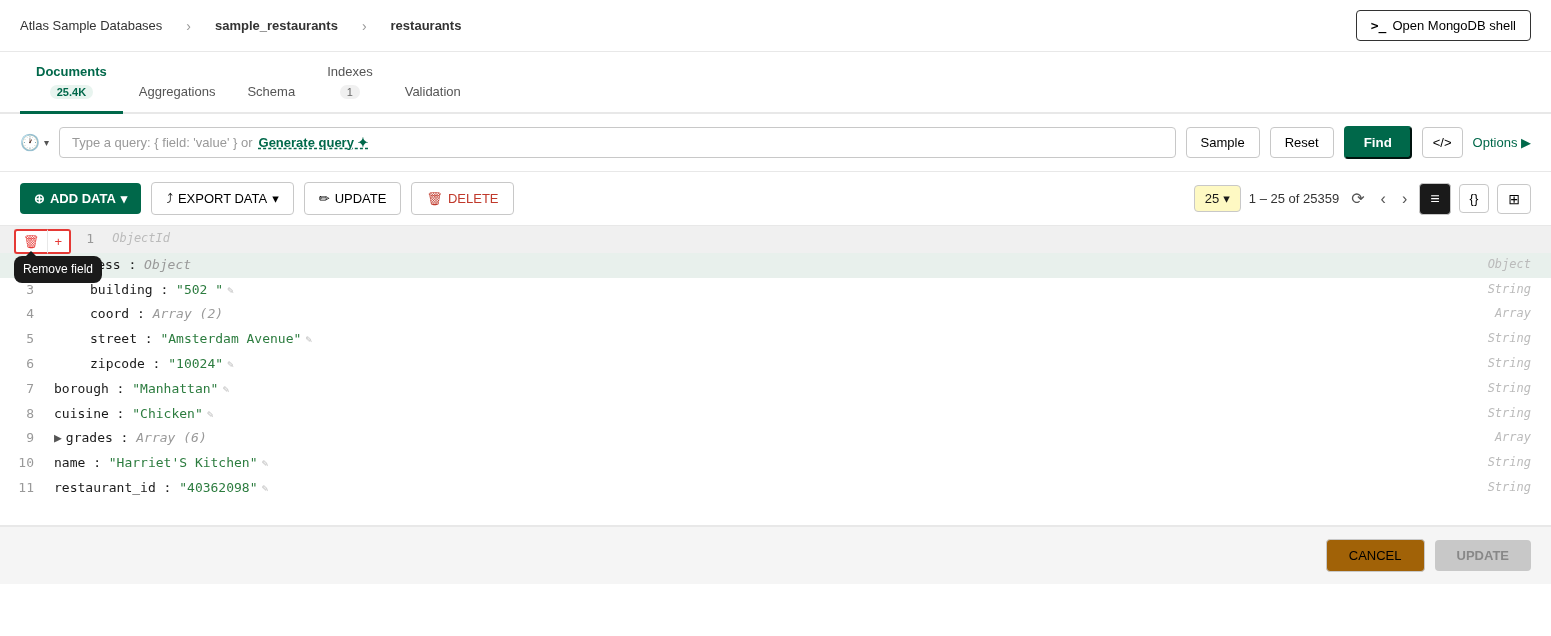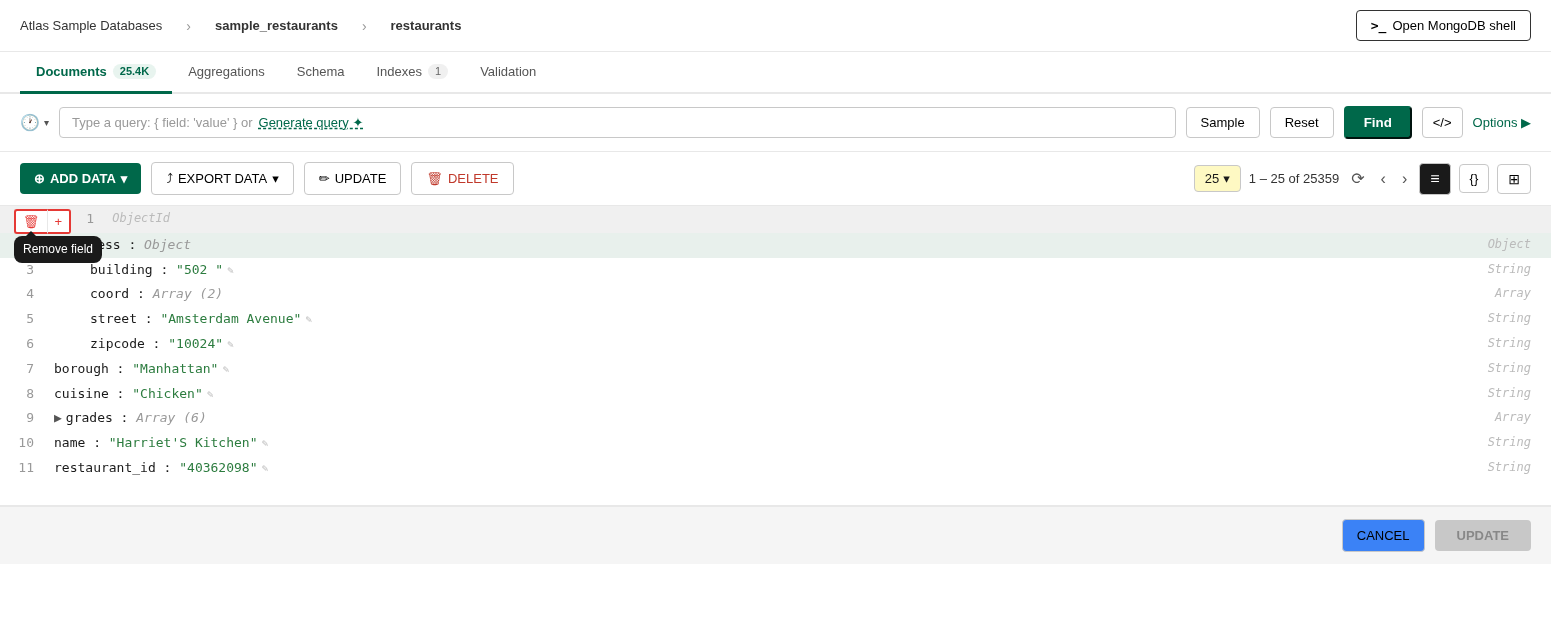--- a/index.html
+++ b/index.html
@@ -5,30 +5,30 @@
     * { box-sizing: border-box; margin: 0; padding: 0; }
     body { font-family: -apple-system, BlinkMacSystemFont, 'Segoe UI', sans-serif; background: #fff; font-size: 13px; color: #1a1a1a; }
 
     
     .breadcrumb { display: flex; align-items: center; padding: 10px 20px; gap: 24px; font-size: 13px; color: #333; border-bottom: 1px solid #e8e8e8; }
     .breadcrumb-sep { color: #999; font-size: 14px; }
     .open-mongo-btn { margin-left: auto; border: 1.5px solid #333; background: #fff; padding: 7px 14px; border-radius: 4px; cursor: pointer; font-size: 13px; display: flex; align-items: center; gap: 6px; font-weight: 500; }
 
     
     .tabs { display: flex; align-items: flex-end; padding: 0 20px; border-bottom: 2px solid #e8e8e8; gap: 0; }
-    .tab { padding: 12px 16px; cursor: pointer; font-size: 13px; color: #555; border-bottom: 3px solid transparent; margin-bottom: -2px; display: flex; gap: 6px; font-weight: 500; }
+    .tab { padding: 12px 16px; cursor: pointer; font-size: 13px; color: #555; border-bottom: 3px solid transparent; margin-bottom: -2px; display: flex; align-items: center; gap: 6px; font-weight: 500; flex-direction: column; }
     .tab.active { color: #00684a; border-bottom: 3px solid #00684a; font-weight: 600; }
     .tab-badge { background: #e8f4ef; color: #00684a; border-radius: 10px; padding: 1px 7px; font-size: 11px; font-weight: 600; }
     .tab-badge-gray { background: #f0f0f0; color: #666; border-radius: 10px; padding: 1px 7px; font-size: 11px; }
 
     
     .query-bar { display: flex; align-items: center; padding: 12px 20px; gap: 10px; border-bottom: 1px solid #e8e8e8; background: #fff; }
     .query-icon { color: #555; font-size: 15px; display: flex; align-items: center; gap: 4px; cursor: pointer; }
     .query-input { flex: 1; border: 1.5px solid #c8c8c8; border-radius: 4px; padding: 7px 12px; font-size: 13px; color: #999; background: #fff; outline: none; text-align: center; }
-    .query-input span.generate { color: #00684a; font-weight: 400; cursor: pointer; text-decoration: underline; text-decoration-style: dashed; }
+    .query-input span.generate { color: #00684a; font-weight: 700; cursor: pointer; text-decoration: underline; text-decoration-style: dashed; }
     .btn { border: 1.5px solid #c8c8c8; background: #fff; padding: 7px 14px; border-radius: 4px; cursor: pointer; font-size: 13px; font-weight: 500; }
     .btn-find { background: #00684a; color: #fff; border-color: #00684a; padding: 7px 18px; border-radius: 4px; font-weight: 600; }
     .btn-code { border: 1.5px solid #c8c8c8; background: #fff; padding: 7px 10px; border-radius: 4px; cursor: pointer; font-size: 13px; }
     .btn-options { color: #00684a; background: none; border: none; cursor: pointer; font-size: 13px; font-weight: 500; display: flex; align-items: center; gap: 2px; }
 
     
     .toolbar { display: flex; align-items: center; padding: 10px 20px; gap: 10px; background: #fff; border-bottom: 1px solid #e8e8e8; }
     .btn-add { background: #00684a; color: #fff; border: none; padding: 8px 14px; border-radius: 4px; cursor: pointer; font-size: 13px; font-weight: 600; display: flex; align-items: center; gap: 5px; }
     .btn-export { border: 1.5px solid #c8c8c8; background: #fff; padding: 8px 14px; border-radius: 4px; cursor: pointer; font-size: 13px; font-weight: 500; display: flex; align-items: center; gap: 5px; }
     .btn-update-sm { border: 1.5px solid #c8c8c8; background: #fff; padding: 8px 14px; border-radius: 4px; cursor: pointer; font-size: 13px; font-weight: 500; display: flex; align-items: center; gap: 5px; }
@@ -53,21 +53,21 @@
 
     
     .row-1-wrapper { position: relative; }
     .ctrl-delete { background: #fff; border: 2px solid #e53935; border-right: 1px solid #e8e8e8; padding: 3px 7px; cursor: pointer; font-size: 13px; color: #e53935; border-radius: 3px 0 0 3px; display: flex; align-items: center; }
     .ctrl-add { background: #fff; border: 2px solid #e53935; border-left: none; padding: 3px 7px; cursor: pointer; font-size: 13px; color: #e53935; border-radius: 0 3px 3px 0; display: flex; align-items: center; }
     .remove-tooltip { position: absolute; top: 28px; left: 22px; background: #1a1a1a; color: #fff; font-size: 12px; padding: 4px 9px; border-radius: 8px; white-space: nowrap; z-index: 20; font-family: sans-serif; }
     .remove-tooltip::before { content: ''; position: absolute; top: -5px; left: 12px; border-left: 5px solid transparent; border-right: 5px solid transparent; border-bottom: 5px solid #1a1a1a; }
 
     
     .footer { display: flex; justify-content: flex-end; align-items: center; gap: 10px; padding: 12px 20px; background: #f5f5f5; border-top: 1px solid #e8e8e8; }
-    .btn-cancel { border: 1.5px solid #c8c8c8; background: #3b82f6; padding: 8px 14px; border-radius: 4px; cursor: pointer; font-size: 13px; font-weight: 500; }
+    .btn-cancel { border: 1.5px solid #c8c8c8; background: #a16207; padding: 8px 22px; border-radius: 4px; cursor: pointer; font-size: 13px; font-weight: 500; }
     .btn-update-footer { background: #c8c8c8; color: #888; border: none; padding: 8px 22px; border-radius: 4px; cursor: not-allowed; font-size: 13px; font-weight: 600; }
 
     .caret { display: inline-block; margin-right: 4px; color: #555; }
     .indent-2 { padding-left: 40px; }
     .edit-icon { color: #bbb; font-size: 11px; cursor: pointer; margin-left: 4px; }
   </style>
 </head>
 <body>
 
 <div class="breadcrumb">

